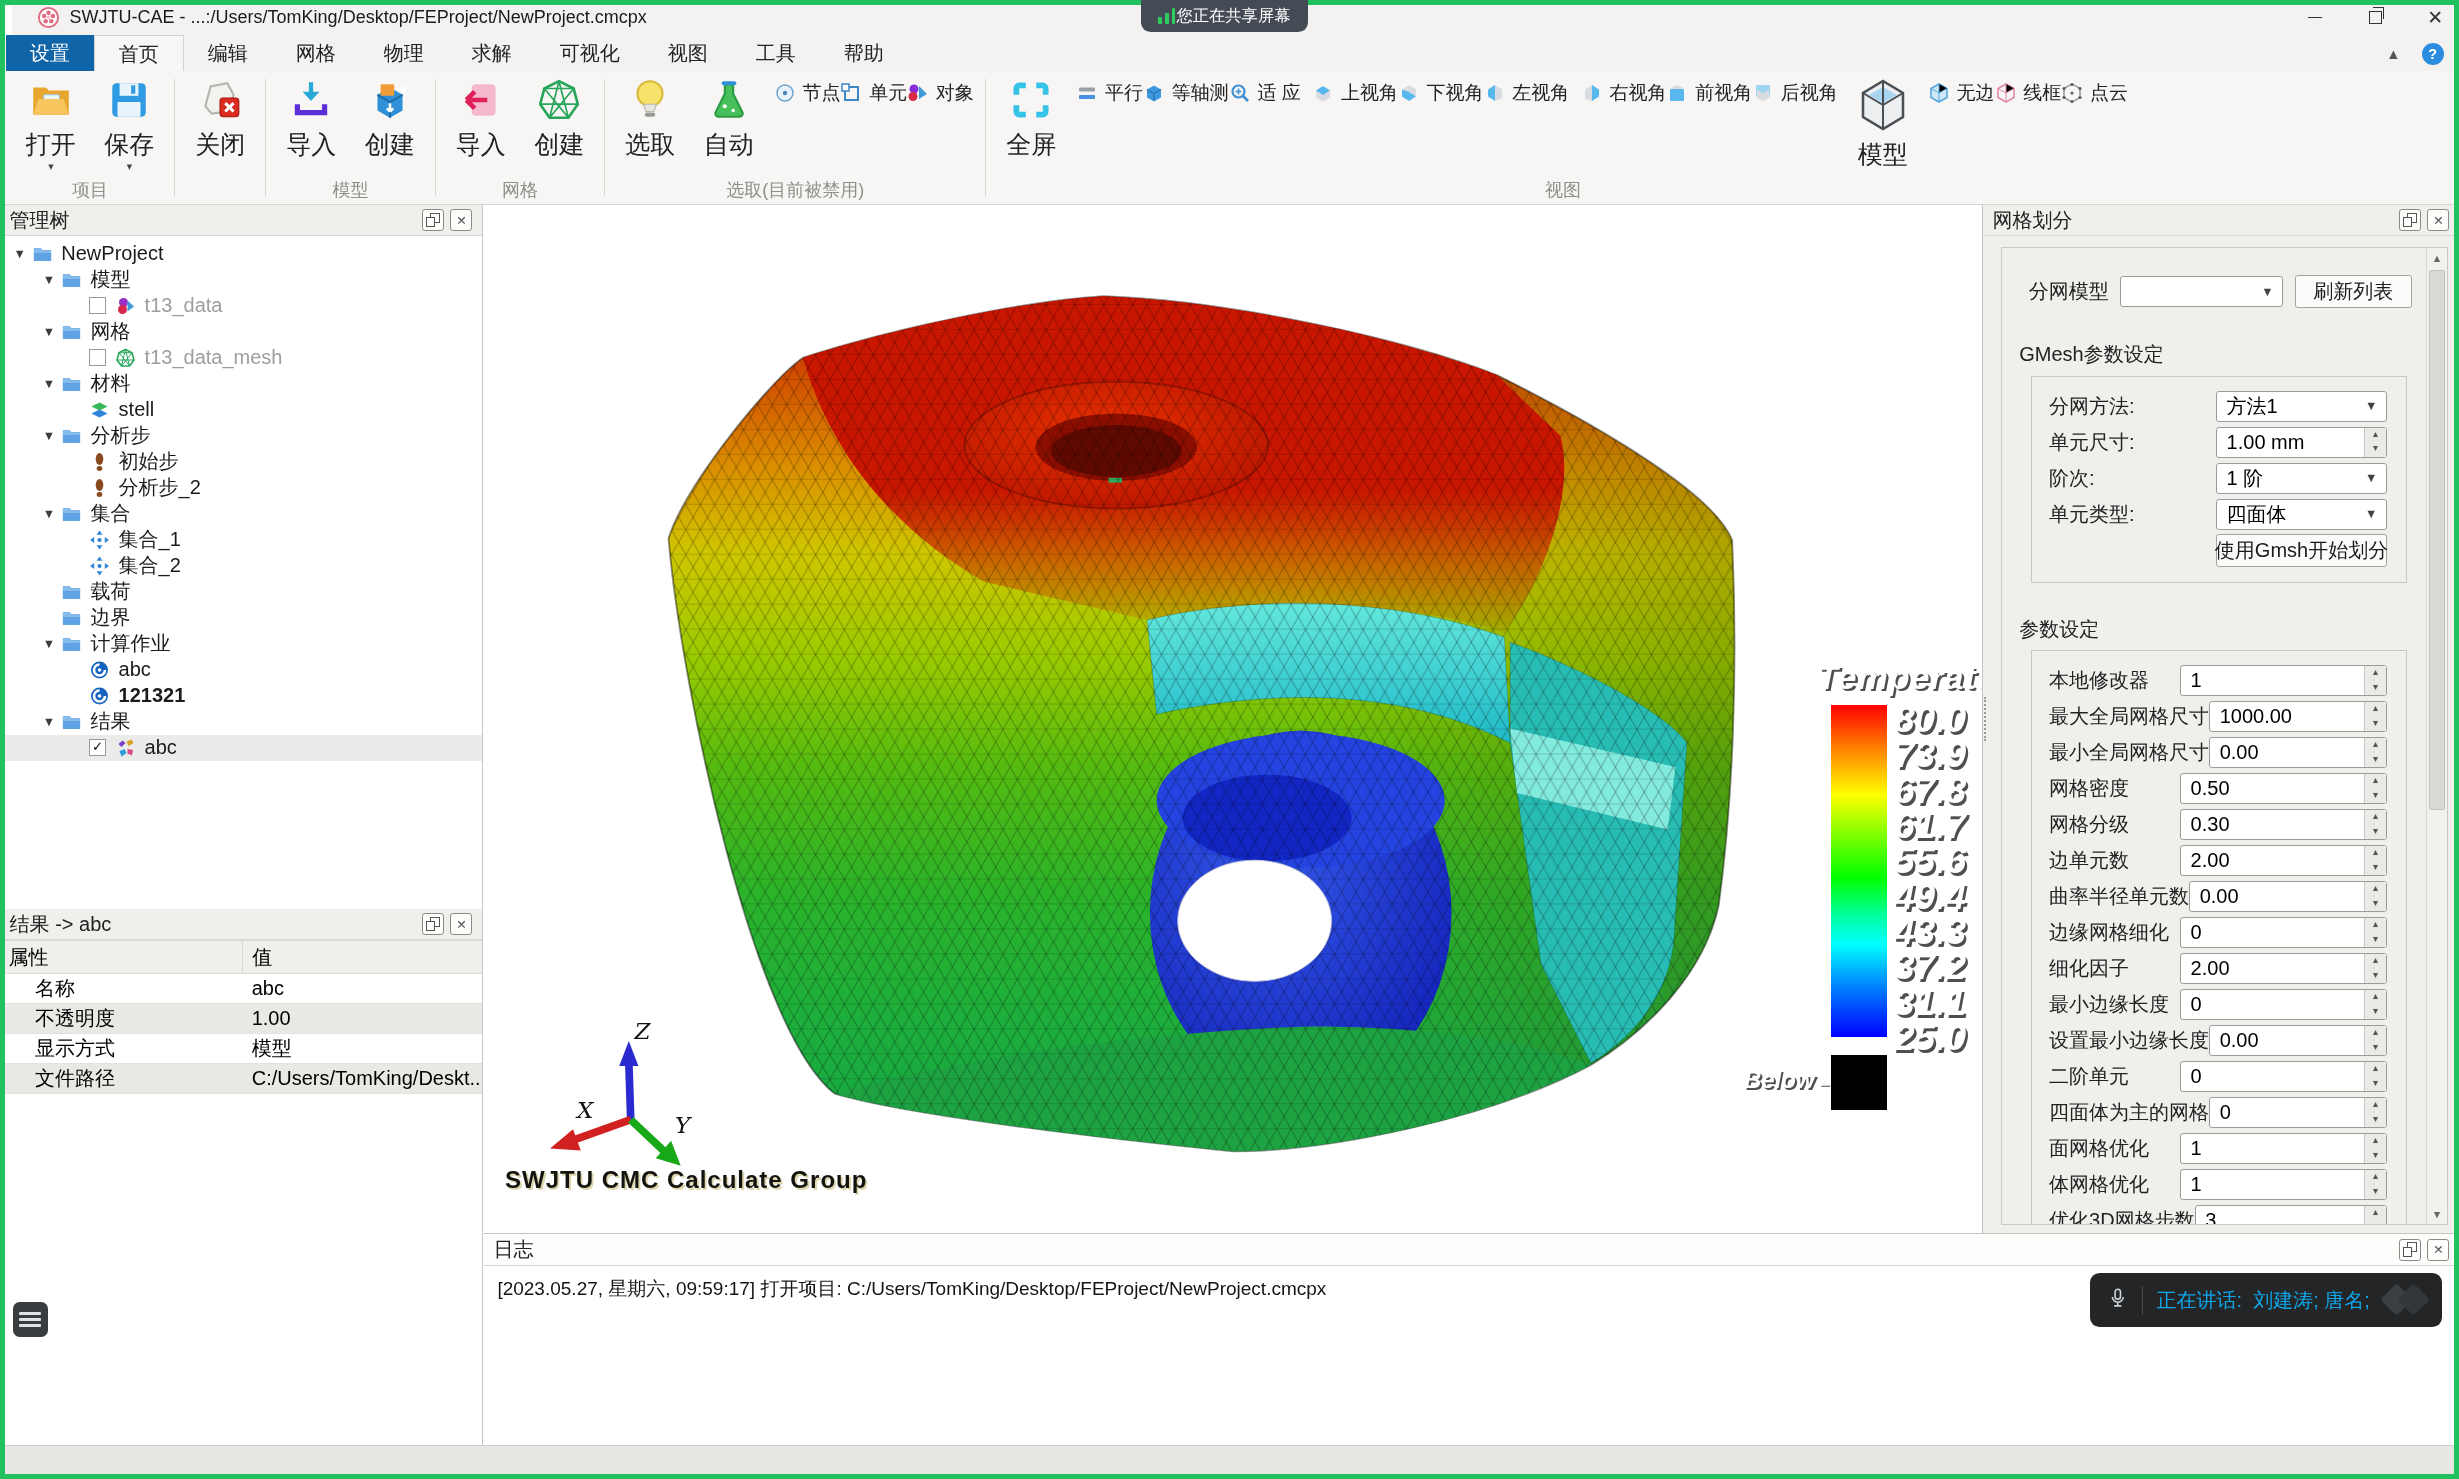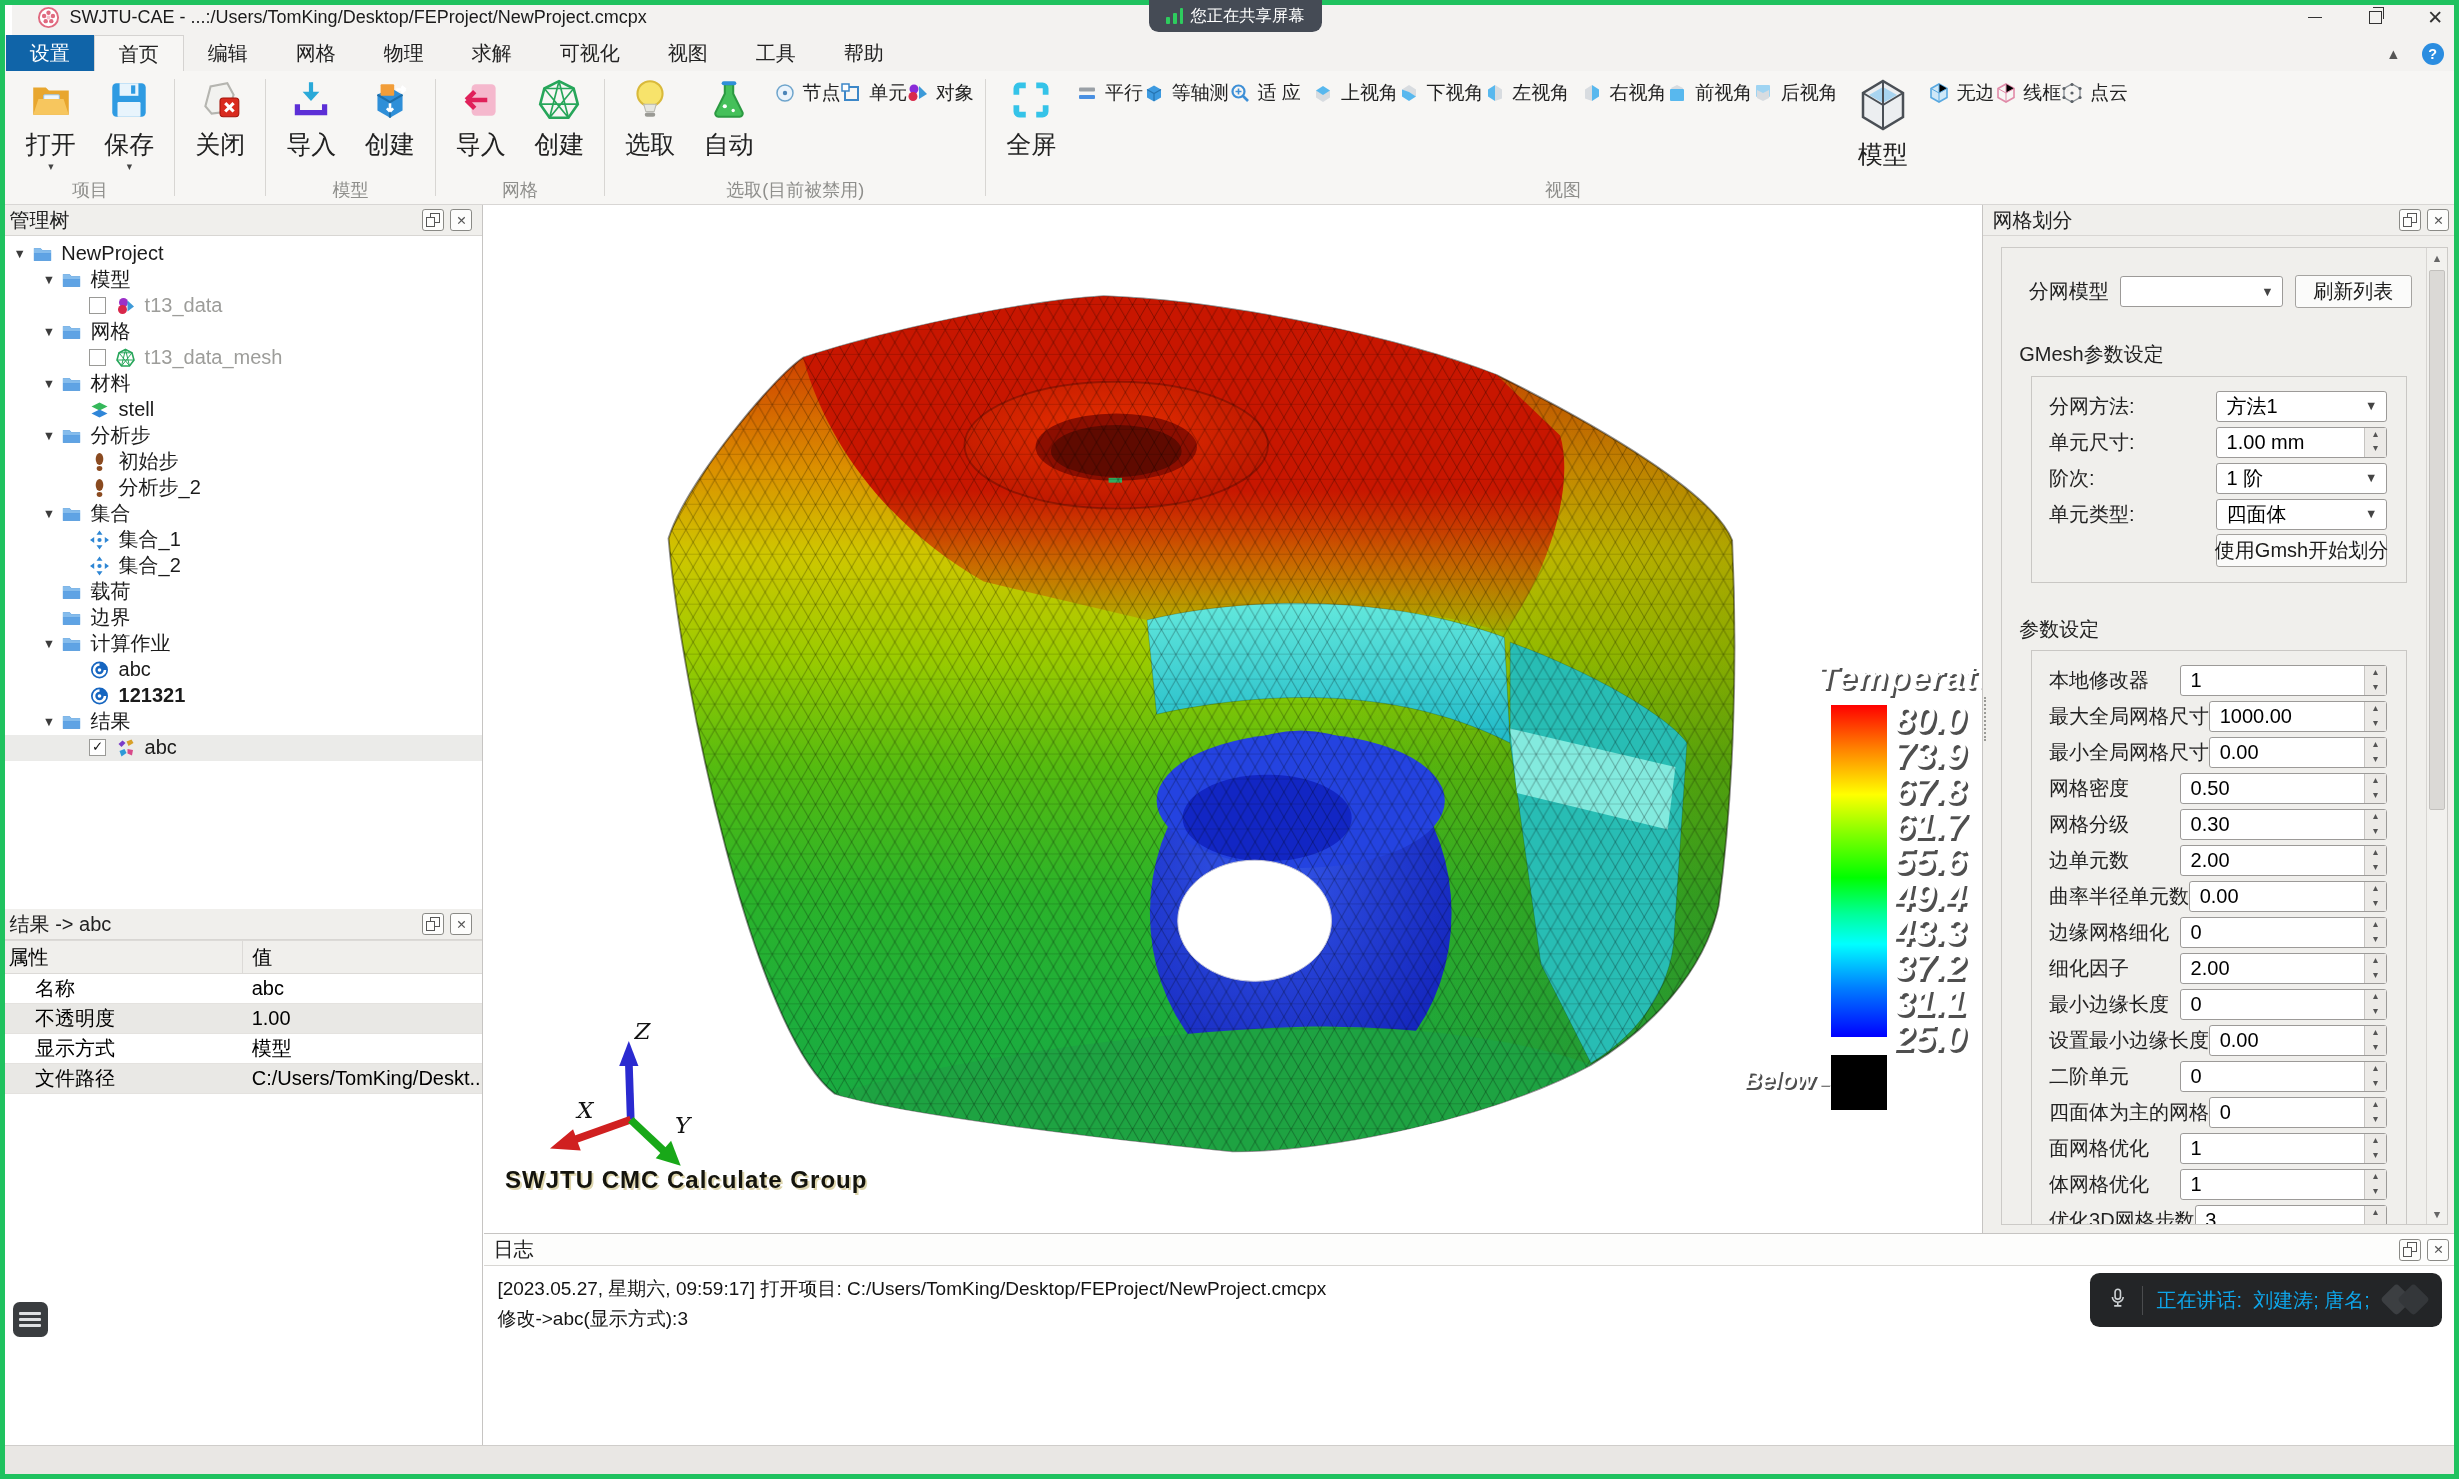--- a/index.html
+++ b/index.html
@@ -12,21 +12,21 @@
   #sb-bottom{left:0;bottom:0;right:0;height:4.8px}
   #sb-left{left:0;top:0;bottom:0;width:4.8px}
   #sb-right{right:0;top:0;bottom:0;width:4.8px}
 
   
   #titlebar{position:absolute;left:0;top:0;width:100%;height:35px;background:#f3f2f0;
     display:flex;align-items:center;padding-left:25px;box-sizing:border-box;margin-left:12px;}
   #app-icon{width:23px;height:23px;flex:0 0 auto}
   #window-title{font-size:18px;color:#1a1a1a;margin-left:9.6px;white-space:nowrap}
   #share-pill{position:absolute;left:1141px;top:0;height:32px;padding:0 17.3px;background:#454b55;
-    border-radius:0 0 9.6px 9.6px;display:flex;align-items:center;gap:7px;z-index:210;margin-left:8px;}
+    border-radius:0 0 9.6px 9.6px;display:flex;align-items:center;gap:1px;z-index:210;}
   #share-pill .bars{display:flex;align-items:flex-end;gap:2.9px;height:16.3px}
   #share-pill .bars span{width:3.8px;background:#2ecc5e;border-radius:1px}
   #share-pill .bars span:nth-child(1){height:6.7px}
   #share-pill .bars span:nth-child(2){height:11.5px}
   #share-pill .bars span:nth-child(3){height:16.3px}
   #share-pill .pill-text{color:#fff;font-size:16.3px;white-space:nowrap}
   #win-controls{position:absolute;right:5.8px;top:0;height:35px;display:flex;z-index:205}
   .wc{width:60px;height:35px;display:flex;align-items:center;justify-content:center;color:#333}
   .wc-min i{display:block;width:14.4px;border-top:1.9px solid #333}
   .wc-restore i{display:block;width:10.6px;height:10.6px;border:1.5px solid #333;position:relative;background:#f3f2f0}
@@ -1140,21 +1140,20 @@
   <section id="logpanel">
     <div class="panel-header">
       <span>日志</span>
       <span class="ph-icons">
         <span class="ph-ico ph-float"></span>
         <span class="ph-ico">✕</span>
       </span>
     </div>
     <div id="log-lines">
         <div class="log-line">[2023.05.27, 星期六, 09:59:17] 打开项目: C:/Users/TomKing/Desktop/FEProject/NewProject.cmcpx</div>
-        <div class="log-line">修改-&gt;abc(显示方式):3</div>
       </div>
   </section>
 
   <div id="speaking-toast">
     <span class="mic">
       <svg viewBox="0 0 24 24">
           <rect x="9" y="2.5" width="6" height="11" rx="3" fill="none" stroke="#cfd3d6" stroke-width="1.8"></rect>
       <path d="M6 11a6 6 0 0 0 12 0 M12 17.5v3.5 M8 21h8" stroke="#cfd3d6" stroke-width="1.8" fill="none"></path>
         </svg>
     </span>

